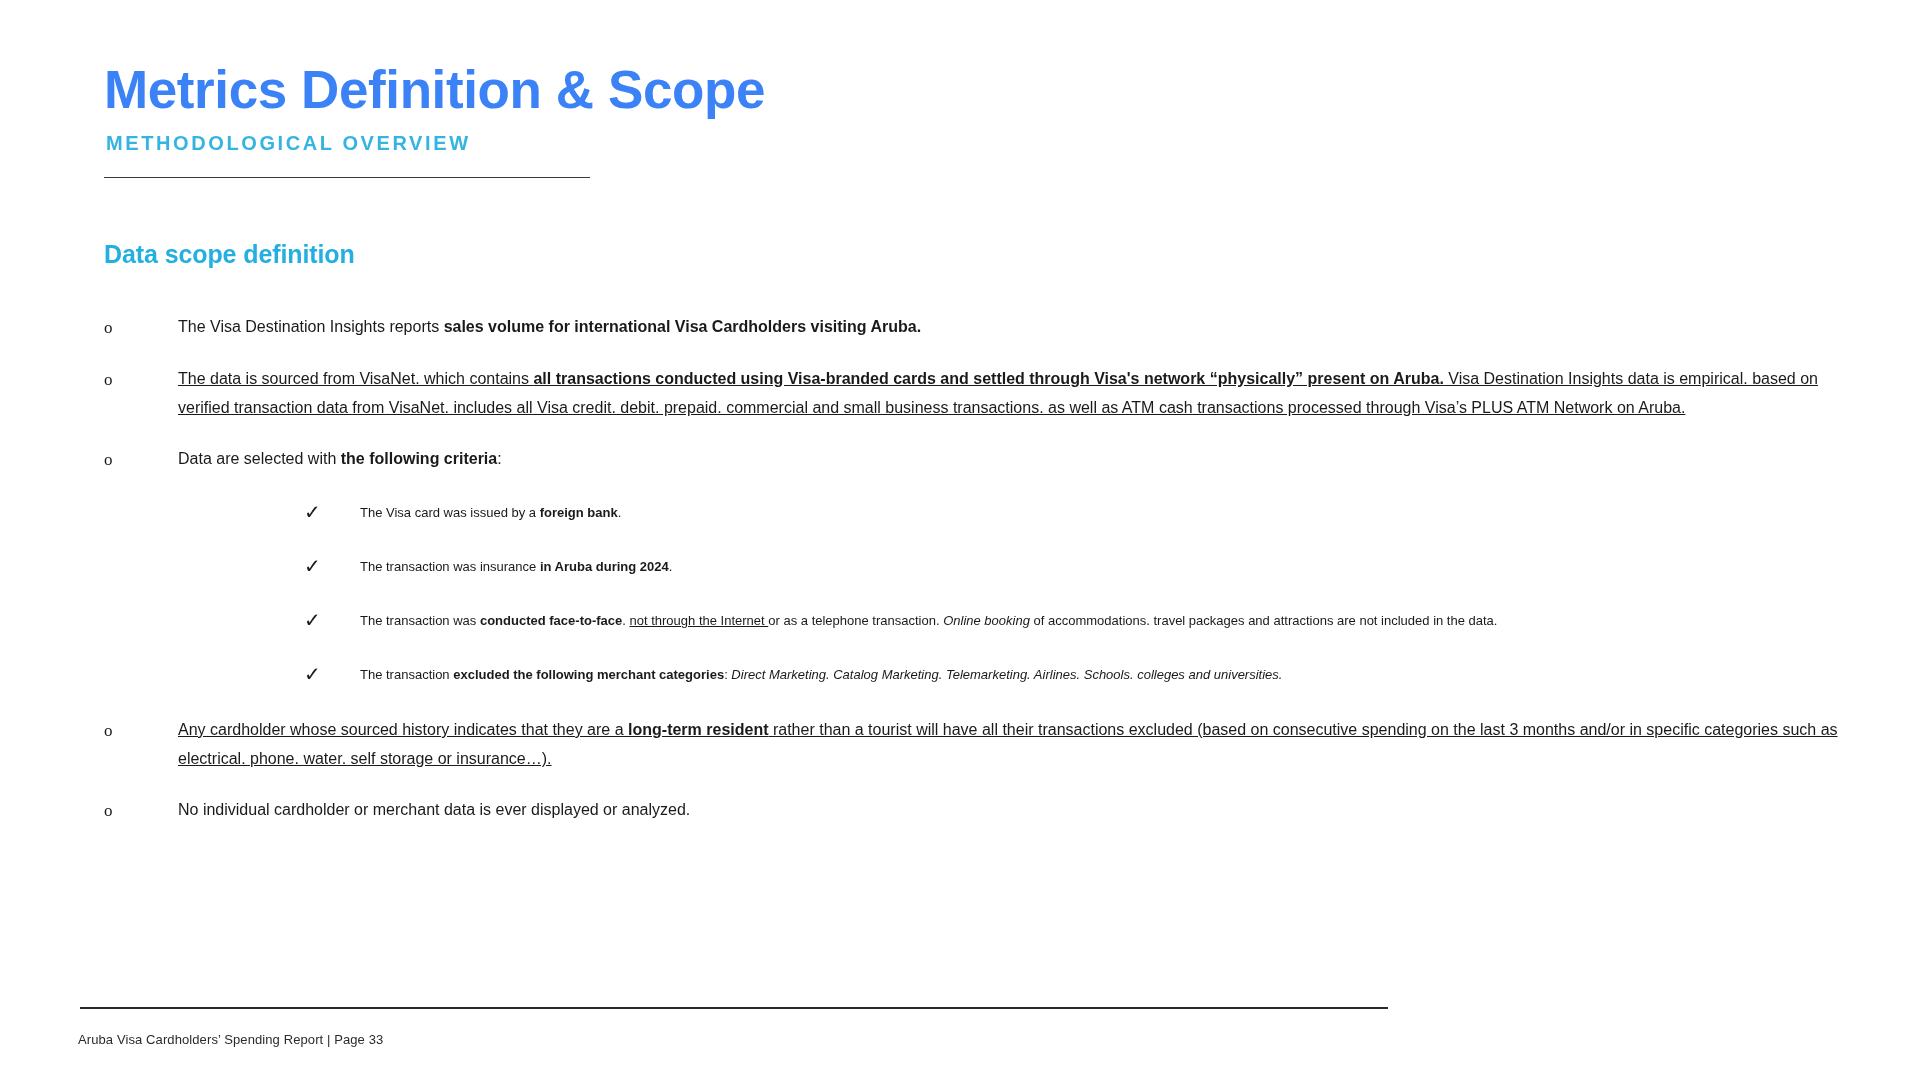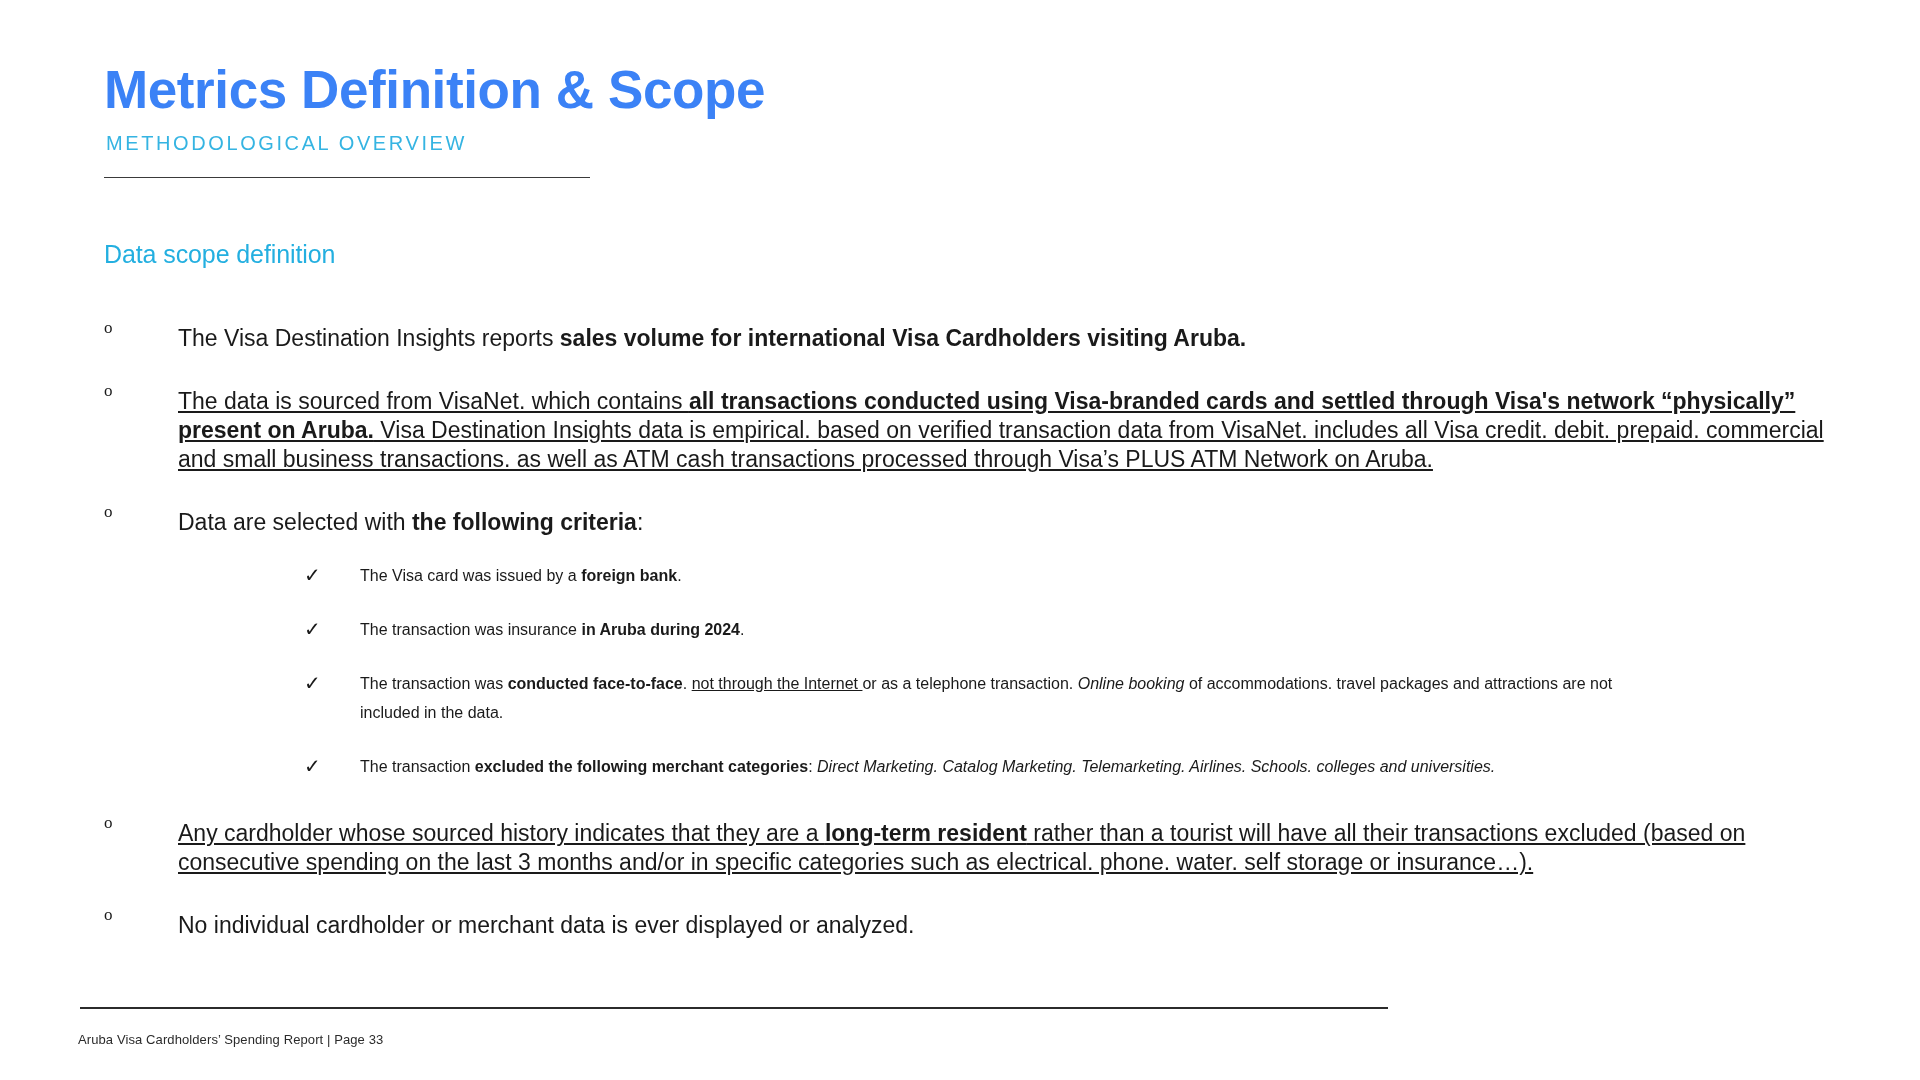--- a/index.html
+++ b/index.html
@@ -33,40 +33,40 @@
     font-size: 53px;
     font-weight: bold;
     color: #3b82f6;
     letter-spacing: -0.4px;
     line-height: 1.05;
     margin: 0;
     white-space: nowrap;
   }
   .subtitle {
     font-size: 20px;
-    font-weight: normal;
+    font-weight: bold;
     color: #35B4E2;
     letter-spacing: 2.6px;
     margin: 14px 0 0 2px;
     white-space: nowrap;
   }
   .header-rule {
     width: 486px;
     height: 0;
     border-top: 1.4px solid #3a3a3a;
     margin-top: 22px;
   }
 
   
   .section-heading {
     position: absolute;
     left: 104px;
     top: 240px;
     font-size: 25px;
-    font-weight: normal;
+    font-weight: bold;
     color: #23AFE0;
     letter-spacing: -0.1px;
   }
 
   
   .body-list {
     position: absolute;
     left: 104px;
     top: 312px;
     width: 1740px;
@@ -85,24 +85,23 @@
     font-size: 17px;
     line-height: 29px;
     color: #1a1a1a;
     font-family: "Liberation Serif", serif;
     padding-top: 1px;
     box-sizing: border-box;
   }
 
   .bullet-text {
     flex: 1 1 auto;
-    font-size: 23px;
-    line-height: 29px;
-    color: #1a1a1a;
-    margin-top: 12px;
+    font-size: 16px;
+    line-height: 29px;
+    color: #1a1a1a;
   }
 
   
   .sub-list {
     margin: 24px 0 26px 0;
     padding: 0;
   }
   .sub-row {
     display: flex;
     align-items: flex-start;
@@ -115,21 +114,21 @@
   }
   .sub-marker {
     flex: 0 0 56px;
     width: 56px;
     font-size: 20px;
     line-height: 29px;
     color: #1a1a1a;
   }
   .sub-text {
     flex: 1 1 auto;
-    font-size: 16px;
+    font-size: 13px;
     line-height: 29px;
     color: #1a1a1a;
     max-width: 1300px;
   }
 
   b, strong { font-weight: bold; }
   i, em { font-style: italic; }
   u { text-decoration: underline; }
 
   .nowrap-block { max-width: 1700px; text-decoration: underline; }

